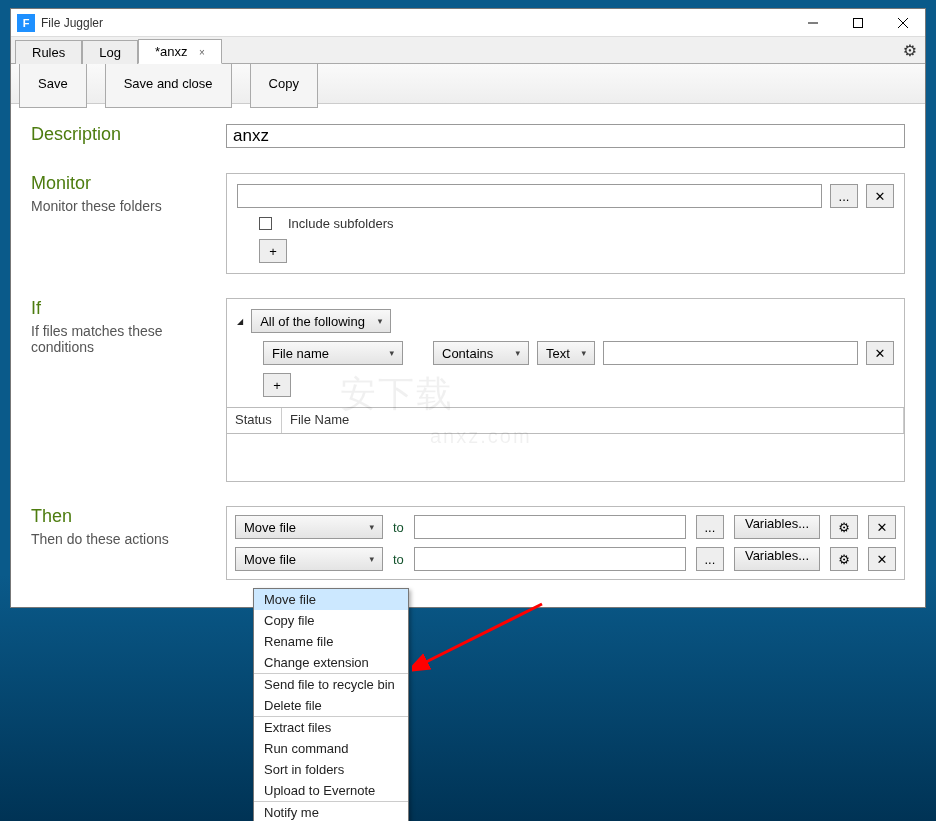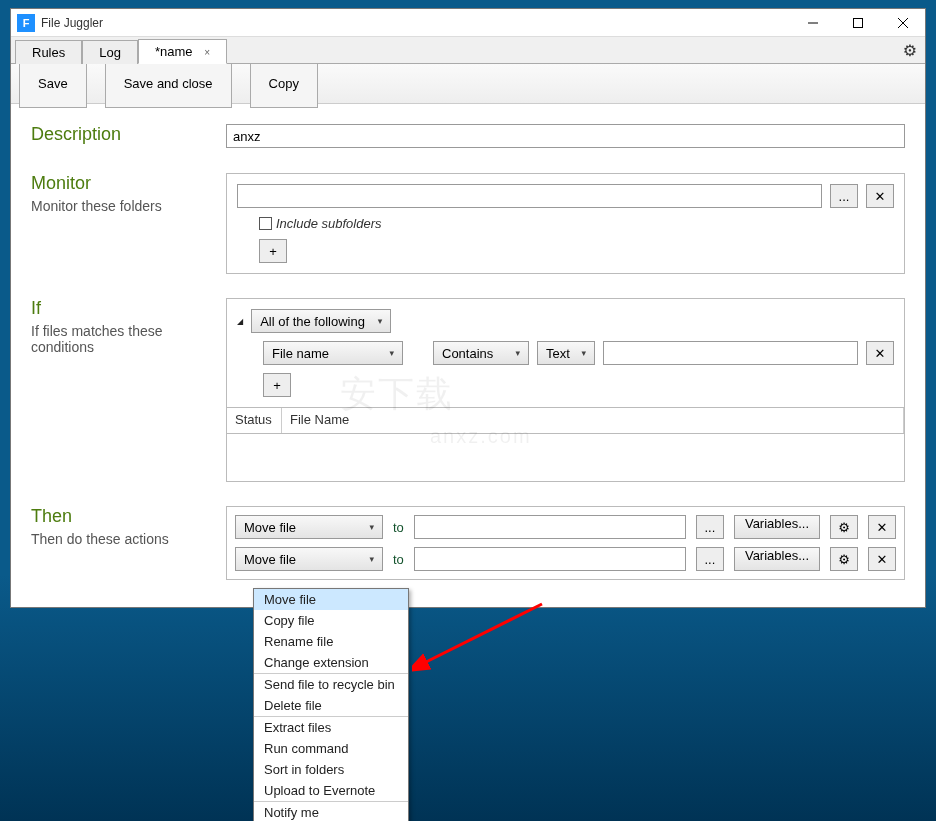--- a/index.html
+++ b/index.html
@@ -112,41 +112,41 @@
   padding-right: 12px;
 }
 .label-title { font-size: 18px; color: #4d7c0f; margin-bottom: 4px; }
 .label-sub { font-size: 14px; color: #555; }
 .field-col { flex: 1; }
 .text-input {
   width: 100%;
   height: 24px;
   padding: 2px 6px;
   border: 1px solid #999;
-  font-size: 13px;
+  font-size: 17px;
 }
 .panel {
   border: 1px solid #bbb;
   padding: 10px;
 }
 .panel .hrow {
   display: flex;
   align-items: center;
   gap: 8px;
   margin-bottom: 8px;
 }
 .small-btn {
   width: 28px; height: 24px;
   border: 1px solid #999;
   background: #eee;
   font-size: 13px;
   display: flex; align-items: center; justify-content: center;
   cursor: default;
 }
-.checkbox-row { display: flex; align-items: center; gap: 4px; font-size: 13px; color: #333; margin-left: 22px; margin-bottom: 8px; font-style: italic;}
+.checkbox-row { display: flex; align-items: center; gap: 16px; font-size: 13px; color: #333; margin-left: 22px; margin-bottom: 8px;}
 .checkbox-box { width: 13px; height: 13px; border: 1px solid #555; background:#fff; }
 .dropdown-btn {
   height: 24px;
   border: 1px solid #999;
   background: linear-gradient(#f8f8f8, #e4e4e4);
   padding: 0 8px;
   display: inline-flex;
   align-items: center;
   justify-content: space-between;
   font-size: 13px;
@@ -263,21 +263,21 @@
           <line x1="0" y1="0" x2="10" y2="10" stroke="#000"></line>
           <line x1="10" y1="0" x2="0" y2="10" stroke="#000"></line>
         </svg>
       </div>
   </div>
 
   <div class="tabbar">
     <div class="tab">Rules</div>
     <div class="tab">Log</div>
     <div class="tab active">
-      <span>*name</span>
+      <span>*anxz</span>
       <span class="tab-close">×</span>
     </div>
     <div class="tabbar-gear">⚙</div>
   </div>
 
   <div class="toolbar">
     <div class="tbtn">Save</div>
     <div class="tbtn">Save and close</div>
     <div class="tbtn">Copy</div>
   </div>

